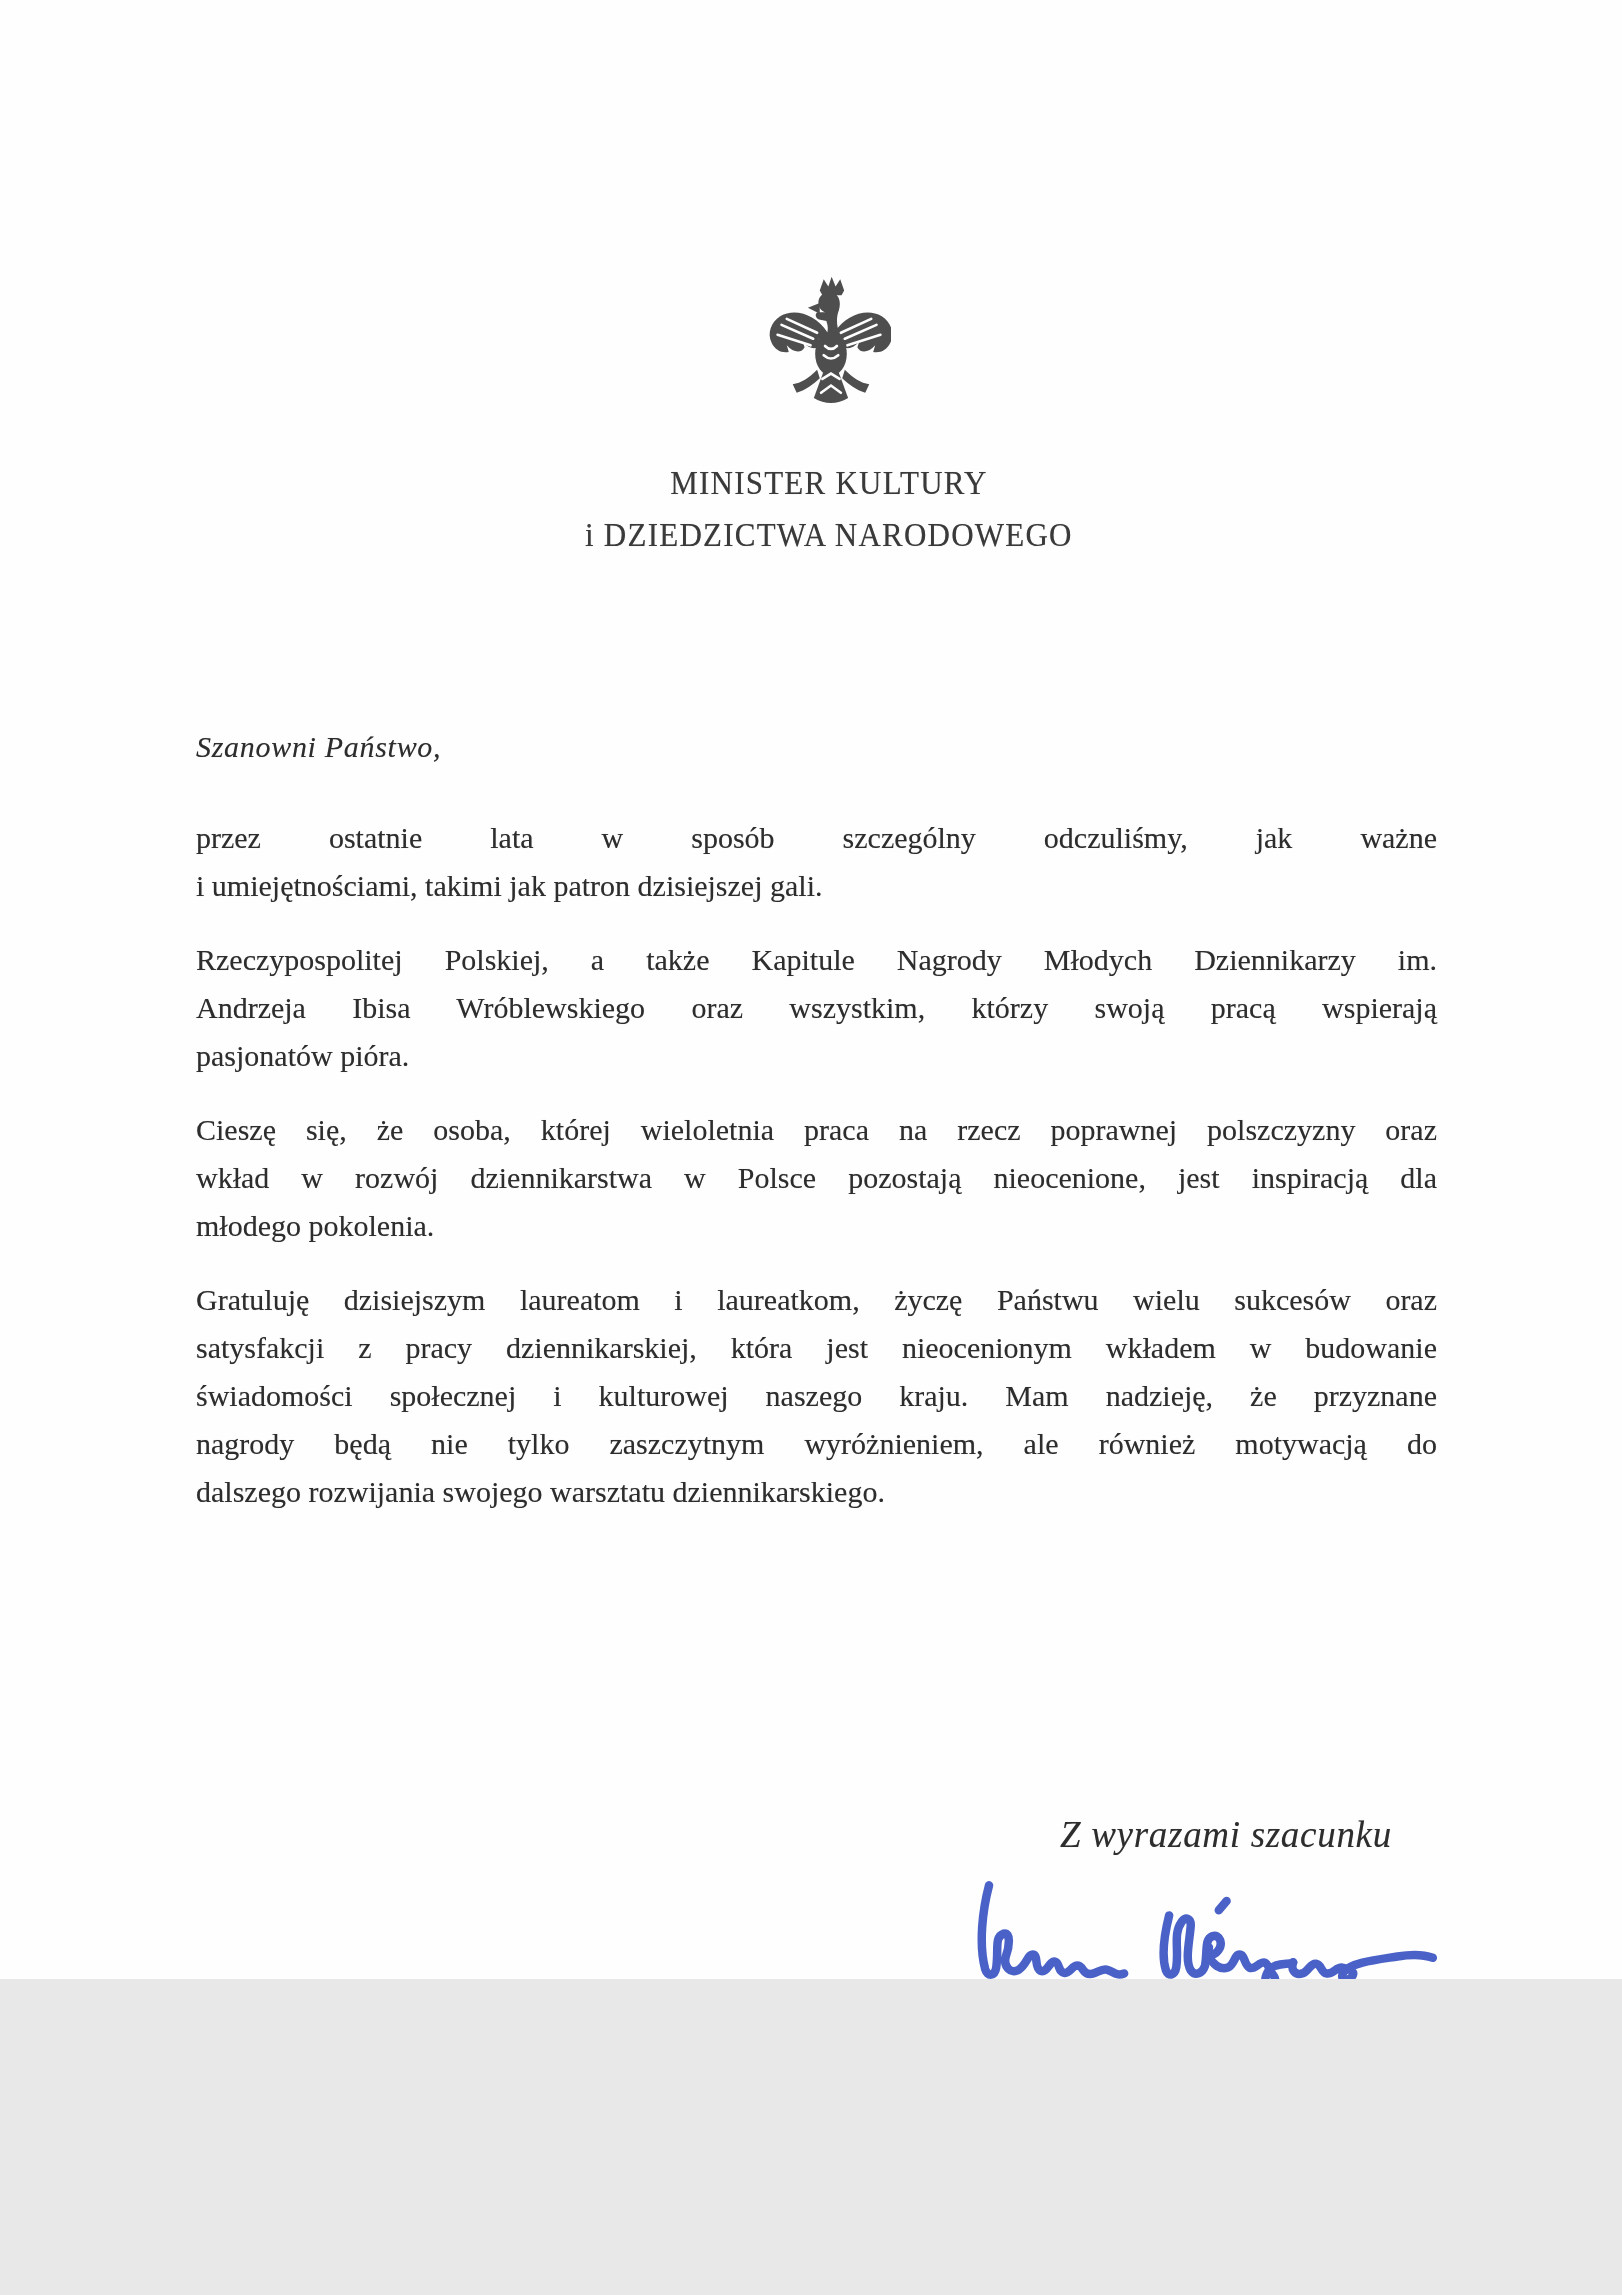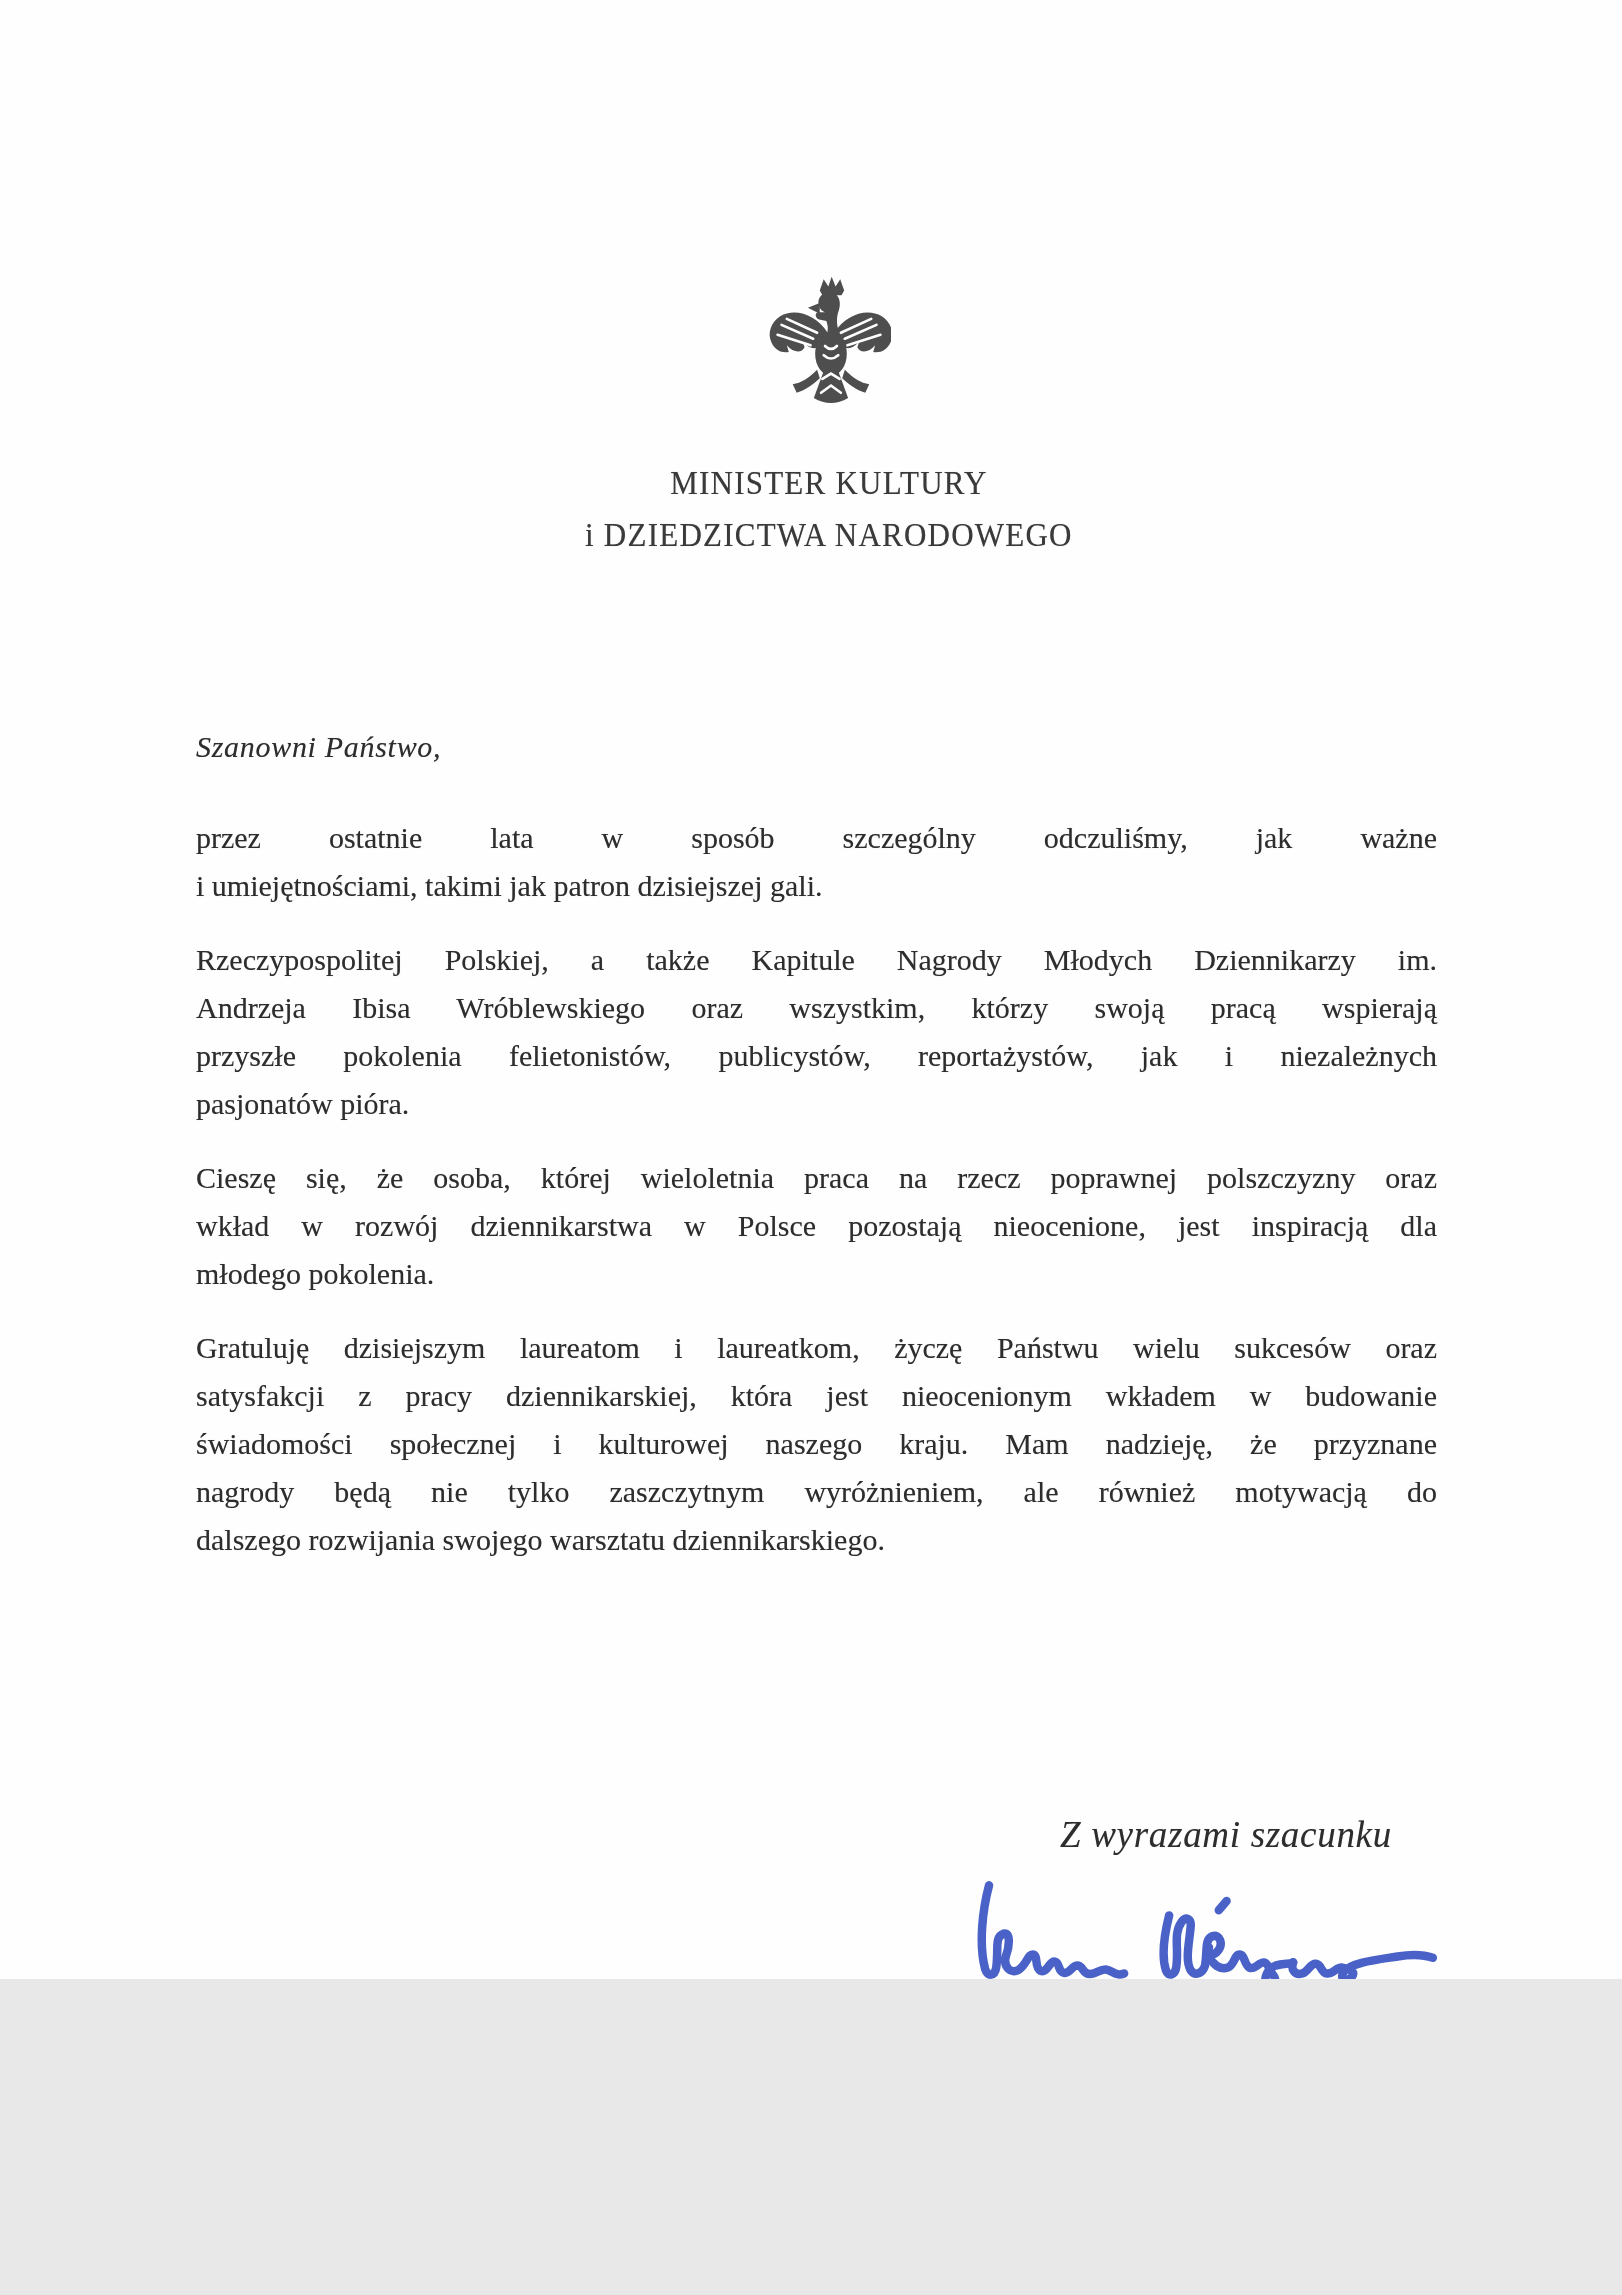--- a/index.html
+++ b/index.html
@@ -104,21 +104,20 @@
   <div class="salutation">Szanowni Państwo,</div>
 
   <div class="bodycol">
       <div class="para">
         <div class="jline">przez ostatnie lata w sposób szczególny odczuliśmy, jak ważne</div>
         <div class="jline last">i umiejętnościami, takimi jak patron dzisiejszej gali.</div>
       </div>
       <div class="para">
         <div class="jline">Rzeczypospolitej Polskiej, a także Kapitule Nagrody Młodych Dziennikarzy im.</div>
         <div class="jline">Andrzeja Ibisa Wróblewskiego oraz wszystkim, którzy swoją pracą wspierają</div>
-        <div class="jline">przyszłe pokolenia felietonistów, publicystów, reportażystów, jak i niezależnych</div>
         <div class="jline last">pasjonatów pióra.</div>
       </div>
       <div class="para">
         <div class="jline">Cieszę się, że osoba, której wieloletnia praca na rzecz poprawnej polszczyzny oraz</div>
         <div class="jline">wkład w rozwój dziennikarstwa w Polsce pozostają nieocenione, jest inspiracją dla</div>
         <div class="jline last">młodego pokolenia.</div>
       </div>
       <div class="para">
         <div class="jline">Gratuluję dzisiejszym laureatom i laureatkom, życzę Państwu wielu sukcesów oraz</div>
         <div class="jline">satysfakcji z pracy dziennikarskiej, która jest nieocenionym wkładem w budowanie</div>

